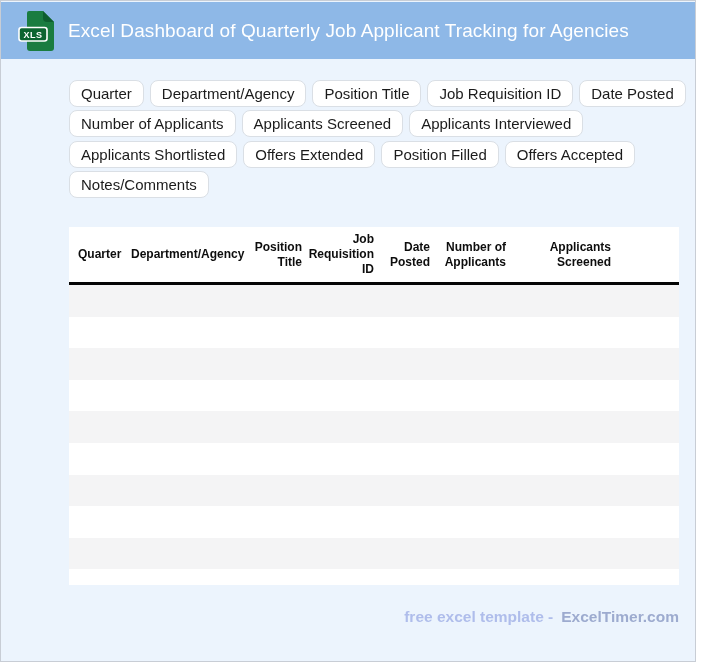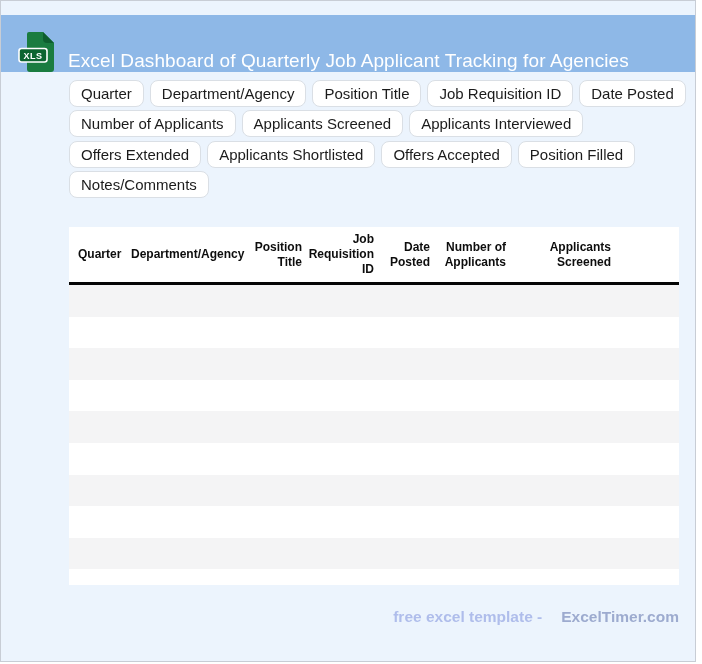--- a/index.html
+++ b/index.html
@@ -9,23 +9,23 @@
   .page {
     position: absolute; left: 0; top: 0;
     width: 696px; height: 662px;
     border: 1px solid var(--page-border);
     background: var(--page-bg);
     overflow: hidden;
   }
 
   
   .appbar {
-    position: absolute; left: 0; top: 14px; width: 100%; height: 57px;
+    position: absolute; left: 0; top: 1px; width: 100%; height: 57px;
     background: var(--header-bg);
-    display: flex; align-items: flex-end;
+    display: flex; align-items: center;
     padding-left: 17px;
   }
   .appbar .file-icon { flex: 0 0 auto; margin-right: 12px; display: block; }
   .appbar h1 {
     color: #ffffff; font-size: 19px; font-weight: 400;
     white-space: nowrap; letter-spacing: 0.1px;
   }
 
   
   .chips { position: absolute; left: 68px; top: 79px; width: 620px; }
@@ -59,21 +59,21 @@
   .trow:nth-child(odd) { background: var(--row-stripe); }
   .trow:nth-child(even) { background: #ffffff; }
   .trow.last { height: 16px; }
 
   
   .credit {
     position: absolute; left: 68px; top: 607px; width: 610px;
     text-align: right; font-size: 15.5px;
   }
   .credit .prefix { color: var(--footer-prefix); font-weight: bold; }
-  .credit .brand  { color: var(--footer-brand); font-weight: bold; margin-left: 19px; cursor: pointer; }
+  .credit .brand  { color: var(--footer-brand); font-weight: bold; margin-left: 8px; cursor: pointer; }
 </style>
 </head>
 <body>
 
 <div class="page">
 
   <header class="appbar">
     <svg class="file-icon" width="38" height="41" viewBox="0 0 38 41">
       <path d="M9 3 Q9 1 11 1 H25 L36 12 V38 Q36 41 33 41 H12 Q9 41 9 38 Z" fill="var(--icon-green)"></path>
       <path d="M25 1 L36 12 H29 Q25 12 25 8 Z" fill="var(--icon-green-dark)"></path>
@@ -90,24 +90,24 @@
         <button class="chip">Position Title</button>
         <button class="chip">Job Requisition ID</button>
         <button class="chip">Date Posted</button>
       </div>
       <div class="chip-row">
         <button class="chip">Number of Applicants</button>
         <button class="chip">Applicants Screened</button>
         <button class="chip">Applicants Interviewed</button>
       </div>
       <div class="chip-row">
+        <button class="chip">Applicants Shortlisted</button>
         <button class="chip">Offers Extended</button>
-        <button class="chip">Applicants Shortlisted</button>
+        <button class="chip">Position Filled</button>
         <button class="chip">Offers Accepted</button>
-        <button class="chip">Position Filled</button>
       </div>
       <div class="chip-row">
         <button class="chip">Notes/Comments</button>
       </div>
     </div>
 
   <div class="sheet">
     <div class="thead" id="thead">
         <div class="th left" style="width: 62px; padding-left: 9px;">Quarter</div>
         <div class="th left" style="width: 122px; padding-left: 0px;">Department/Agency</div>

